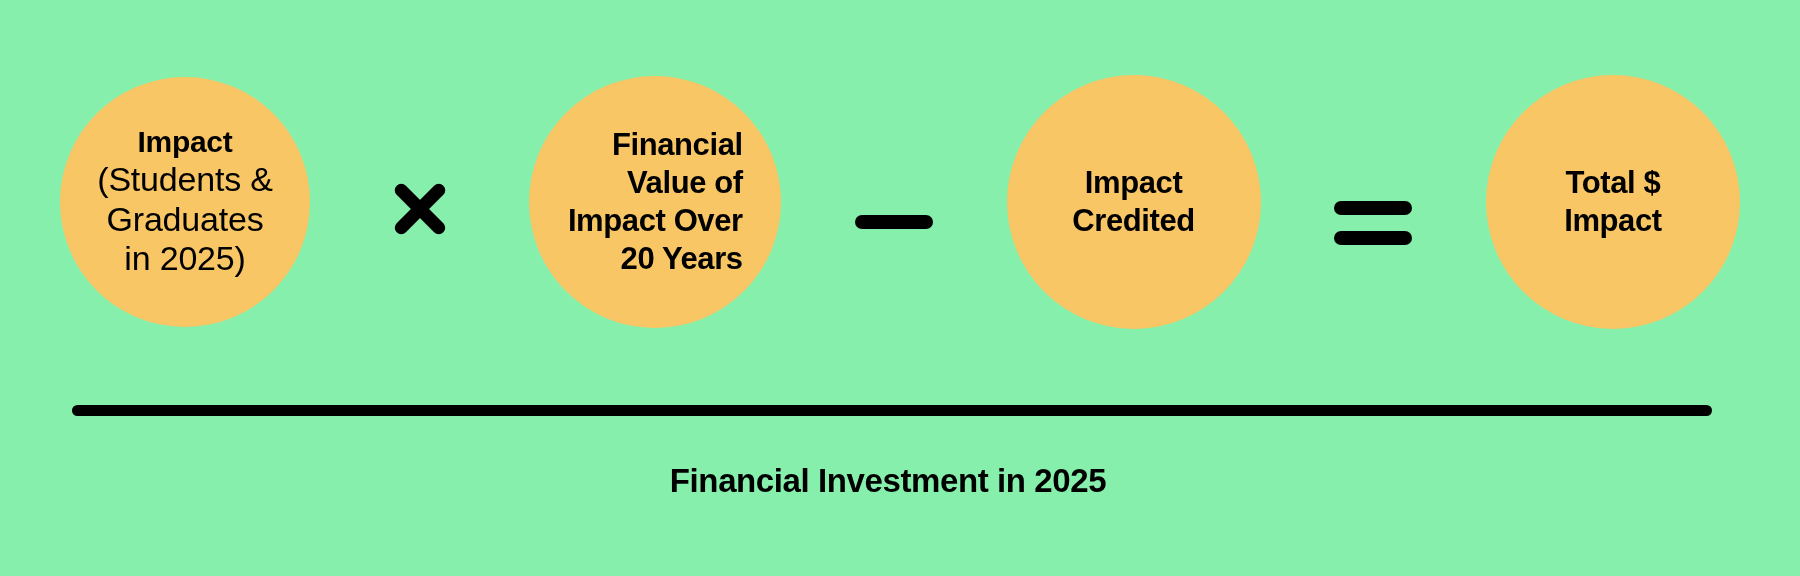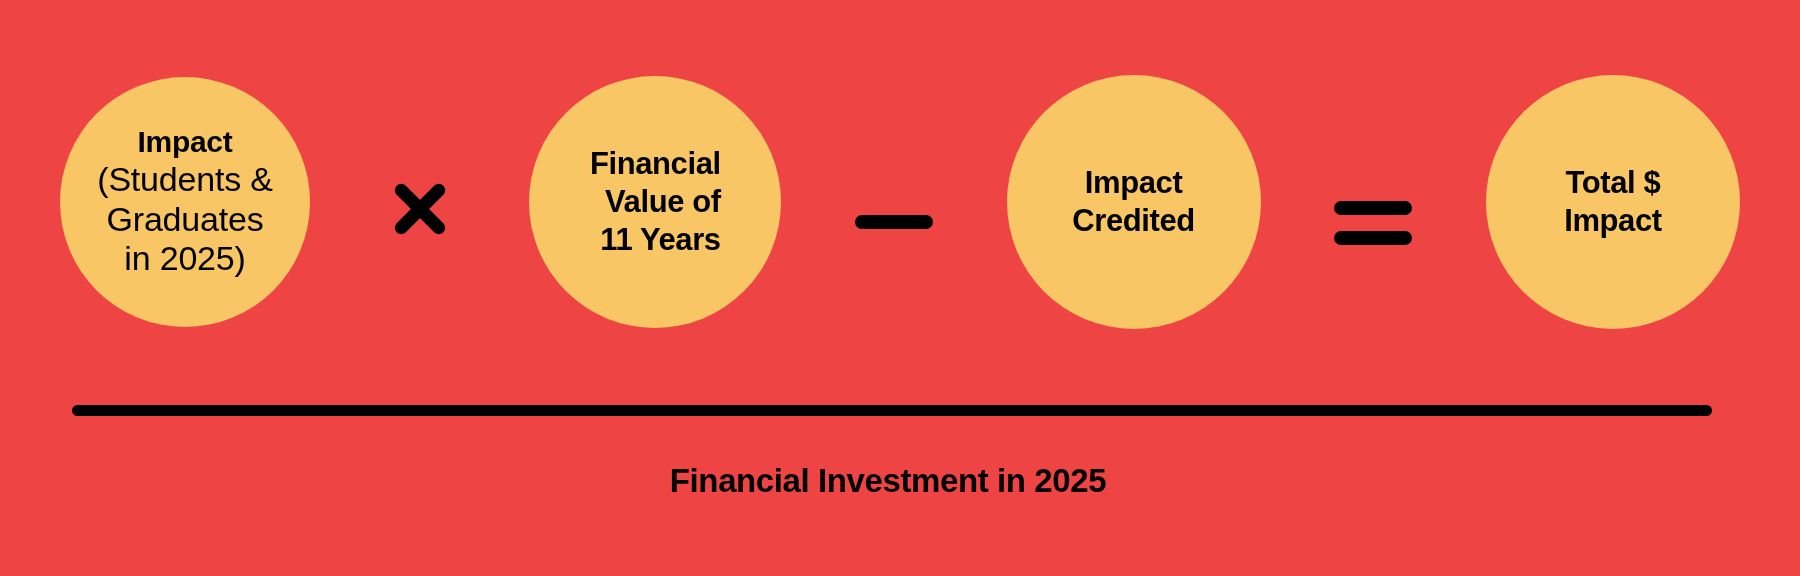--- a/index.html
+++ b/index.html
@@ -11,21 +11,21 @@
     width: 1800px;
     height: 576px;
     font-family: "Liberation Sans", sans-serif;
     overflow: hidden;
   }
 
   #canvas {
     position: relative;
     width: 1800px;
     height: 576px;
-    background: #ef4444;
+    background: #86efac;
   }
 
   
   .equation-row {
     position: absolute;
     left: 60px;
     top: 62px;
     width: 1680px;
     height: 280px;
     display: flex;
@@ -168,21 +168,22 @@
 
     <div class="op op-multiply">
       <span class="bar-a"></span>
       <span class="bar-b"></span>
     </div>
 
     <div class="circle circle-2">
       <div class="circle-text">
         <div>Financial</div>
         <div>Value of</div>
-        <div>11 Years</div>
+        <div>Impact Over</div>
+        <div>20 Years</div>
       </div>
     </div>
 
     <div class="op op-minus">
       <span></span>
     </div>
 
     <div class="circle circle-3">
       <div class="circle-text">
         <div>Impact</div>

